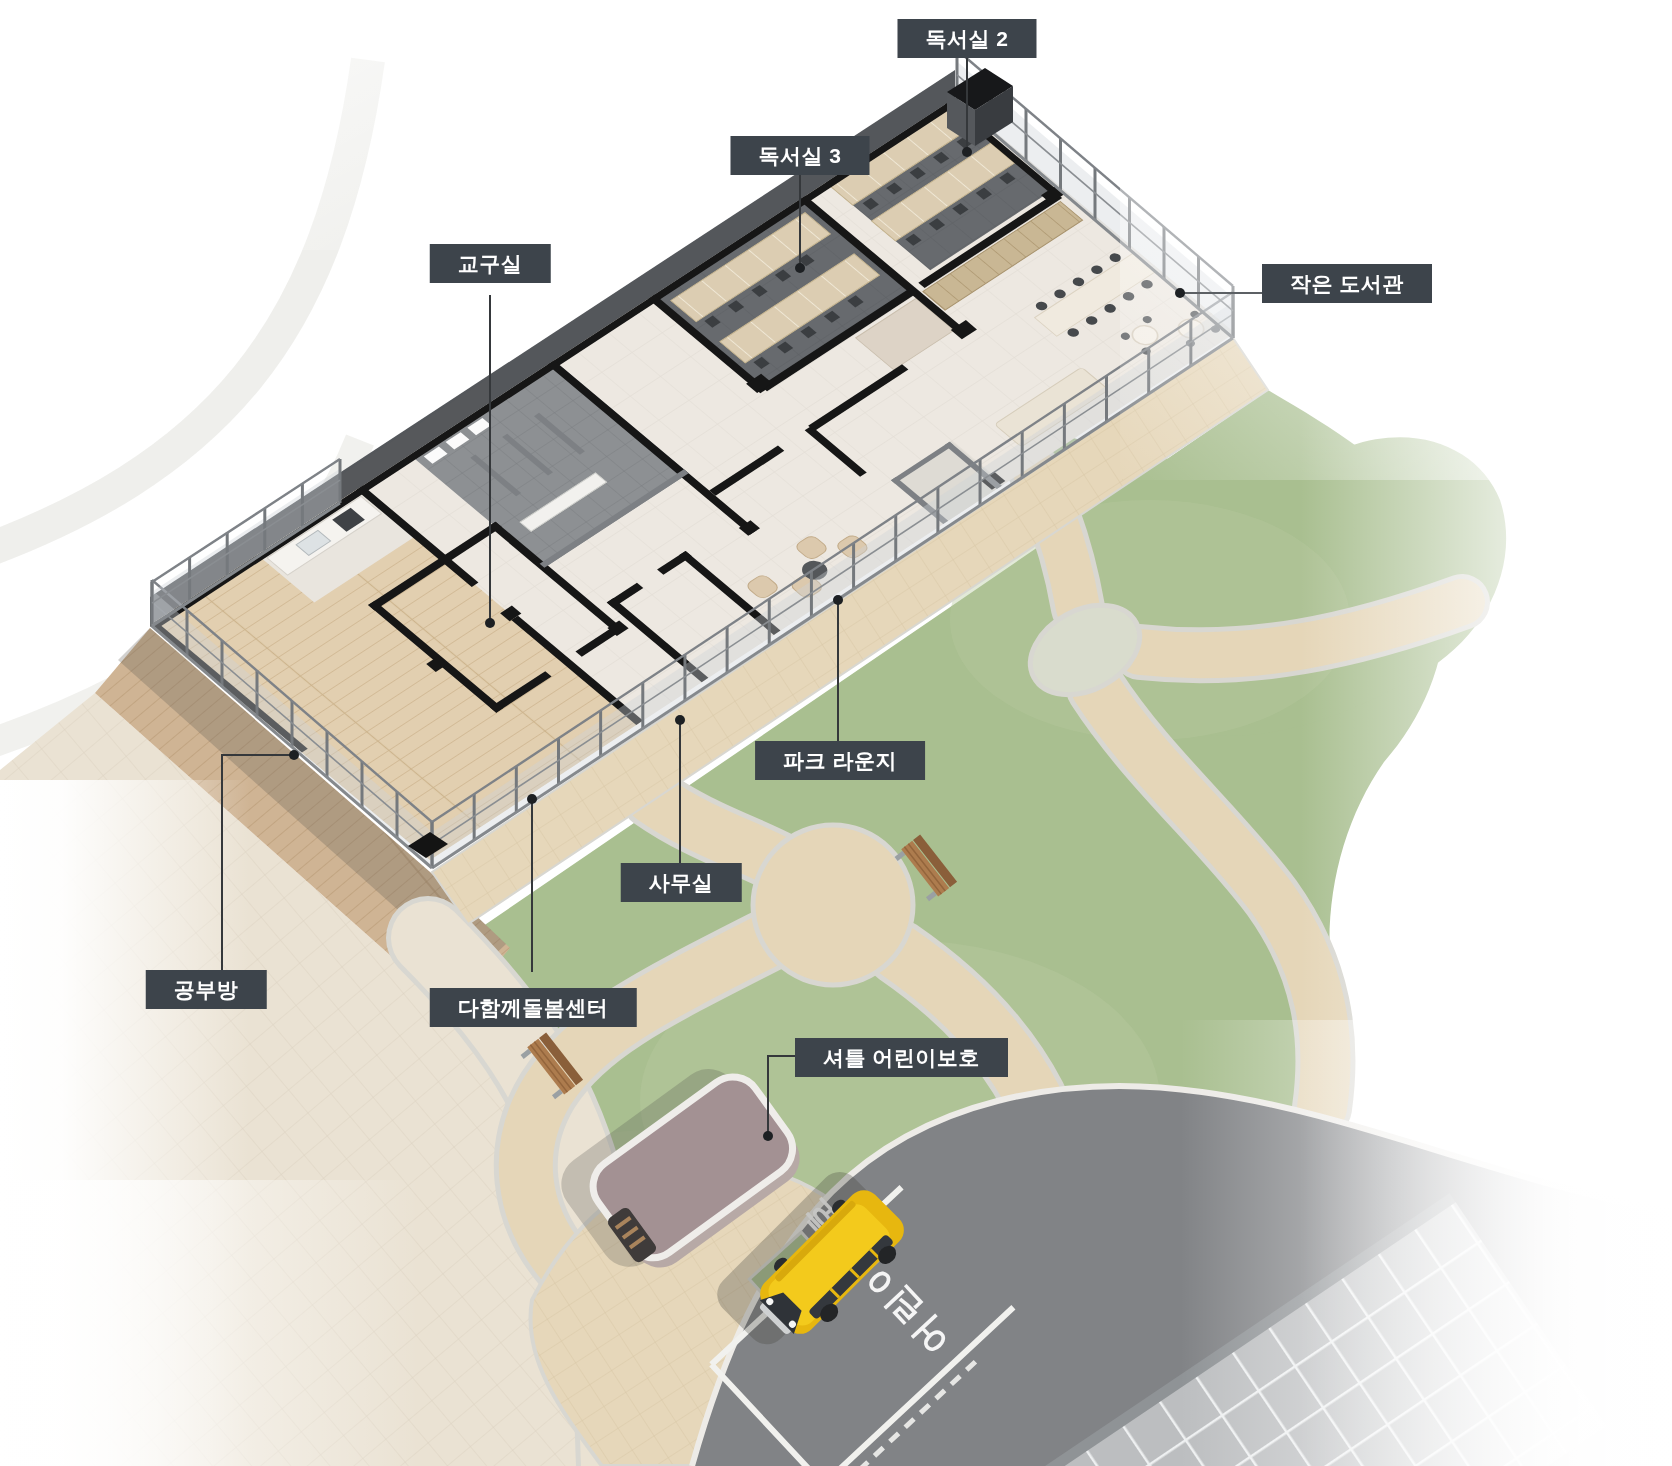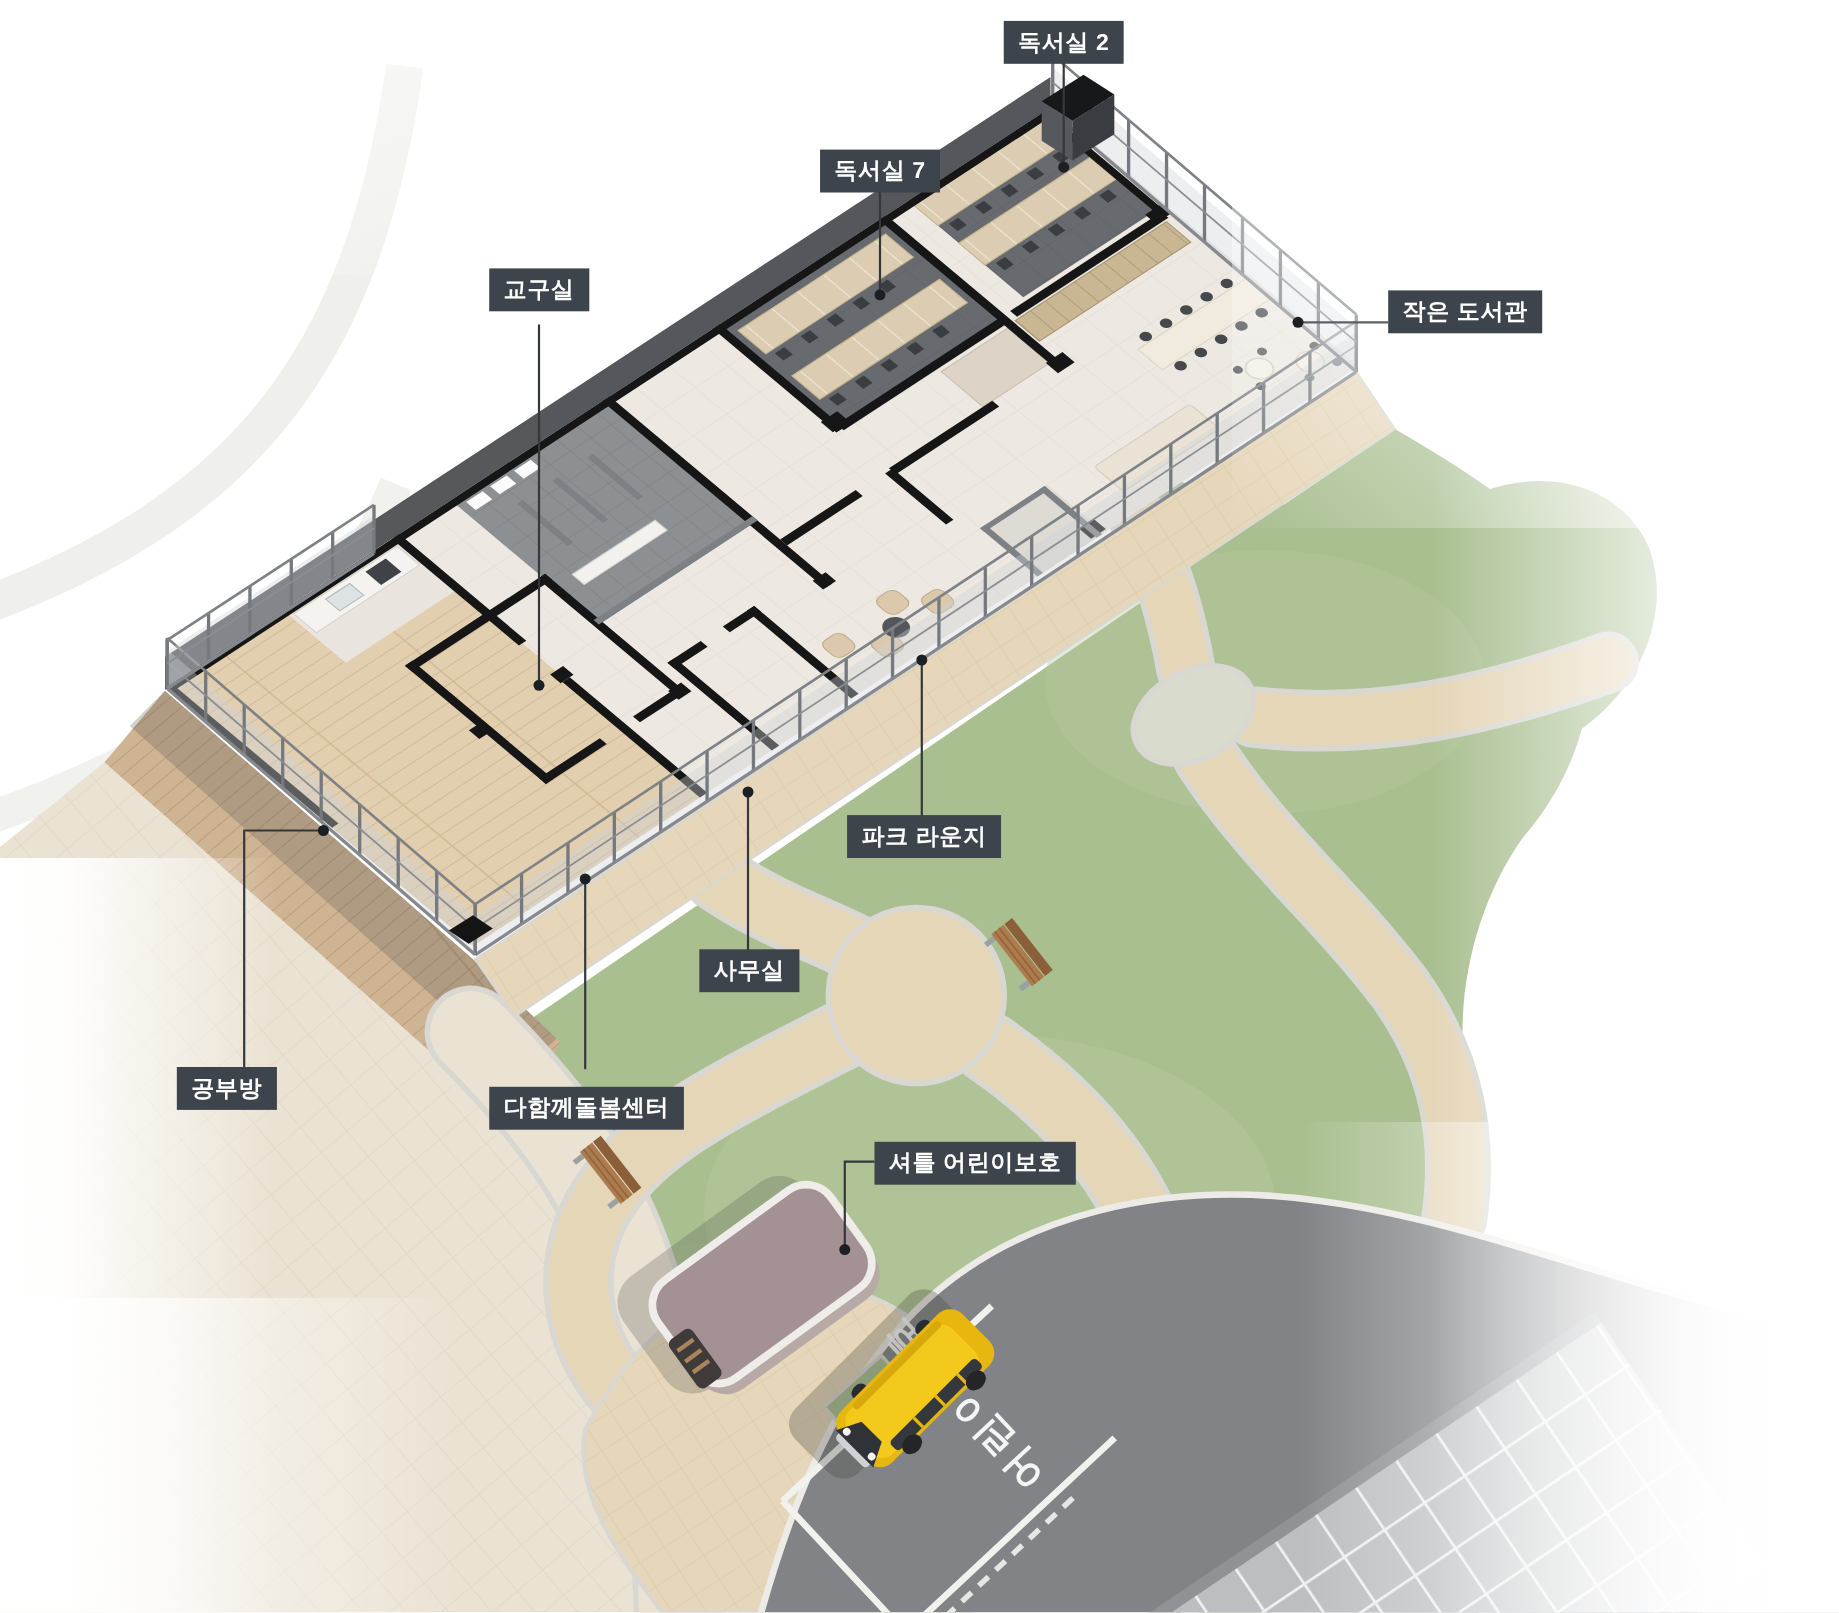--- a/index.html
+++ b/index.html
@@ -1,20 +1,20 @@
 <!DOCTYPE html>
 <html><head>
 <meta charset="utf-8">
 <style>
   html,body{margin:0;padding:0;background:#fff;}
   .stage{position:relative;width:1672px;height:1466px;background:#ffffff;overflow:hidden;
          font-family:"Liberation Sans",sans-serif;}
   .scene{position:absolute;left:0;top:0;}
   .lbl{position:absolute;background:#3d444b;color:#ffffff;font-weight:bold;font-size:21px;
-       line-height:1;padding:9px 13px;white-space:nowrap;letter-spacing:0.5px;z-index:10;}
+       line-height:1;padding:9px 28px;white-space:nowrap;letter-spacing:0.5px;z-index:10;}
   .lbl.c{transform:translateX(-50%);}
 </style>
 </head>
 <body>
 
 <div class="stage">
 
 <svg class="scene" width="1672" height="1466" viewBox="0 0 1672 1466">
   <defs>
     <pattern id="ptile" width="36" height="36" patternUnits="userSpaceOnUse">
@@ -410,21 +410,21 @@
     <circle cx="1180" cy="293" r="5"></circle>
         <circle cx="838" cy="600" r="5"></circle>
         <circle cx="680" cy="720" r="5"></circle>
     <circle cx="294" cy="755" r="5"></circle>
         <circle cx="532" cy="799" r="5"></circle>
         <circle cx="768" cy="1136" r="5"></circle>
   </g>
 </svg>
 
 <div class="lbl c" style="left:967px;top:19px">독서실 2</div>
-<div class="lbl c" style="left:800px;top:136px">독서실 7</div>
+<div class="lbl c" style="left:800px;top:136px">독서실 3</div>
 <div class="lbl c" style="left:490px;top:244px">교구실</div>
 <div class="lbl" style="left:1262px;top:264px">작은 도서관</div>
 <div class="lbl c" style="left:840px;top:741px">파크 라운지</div>
 <div class="lbl c" style="left:681px;top:863px">사무실</div>
 <div class="lbl c" style="left:206px;top:970px">공부방</div>
 <div class="lbl c" style="left:533px;top:988px">다함께돌봄센터</div>
 <div class="lbl" style="left:795px;top:1038px">셔틀 어린이보호</div>
 
 </div>
 

